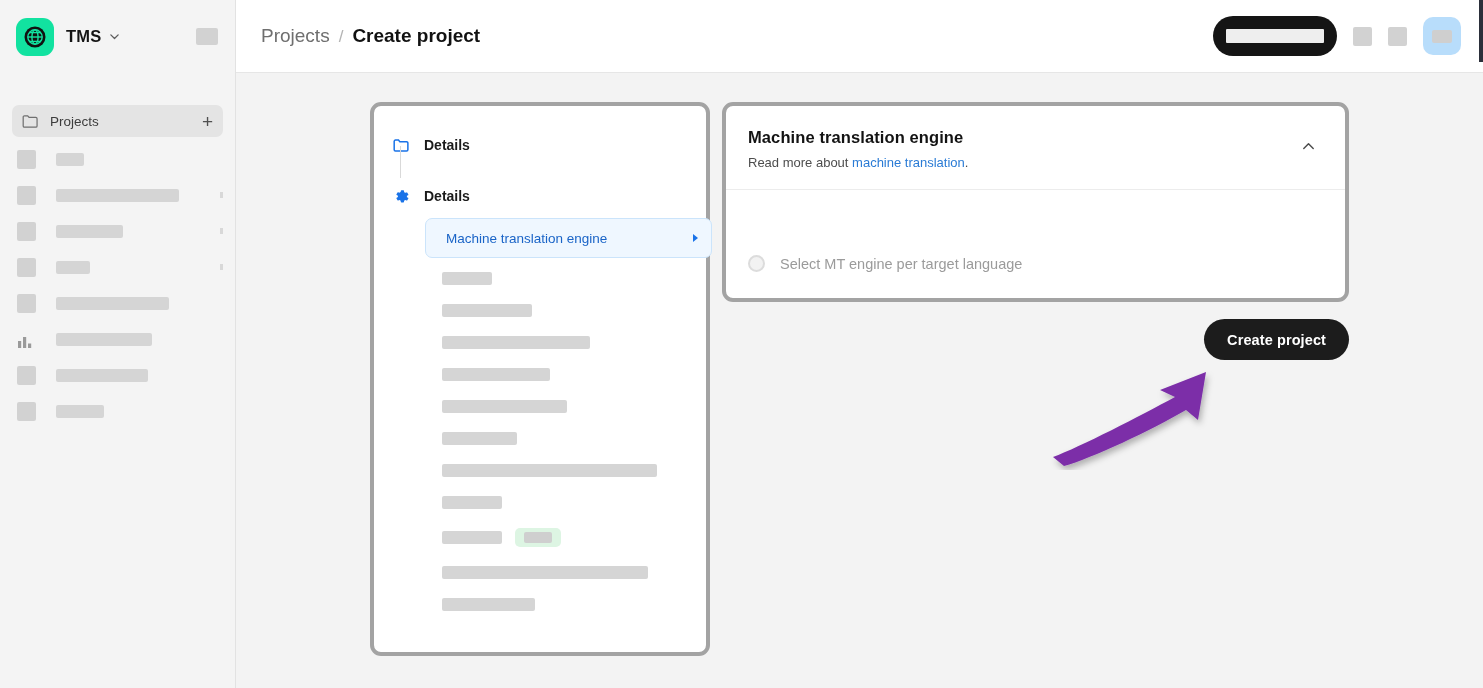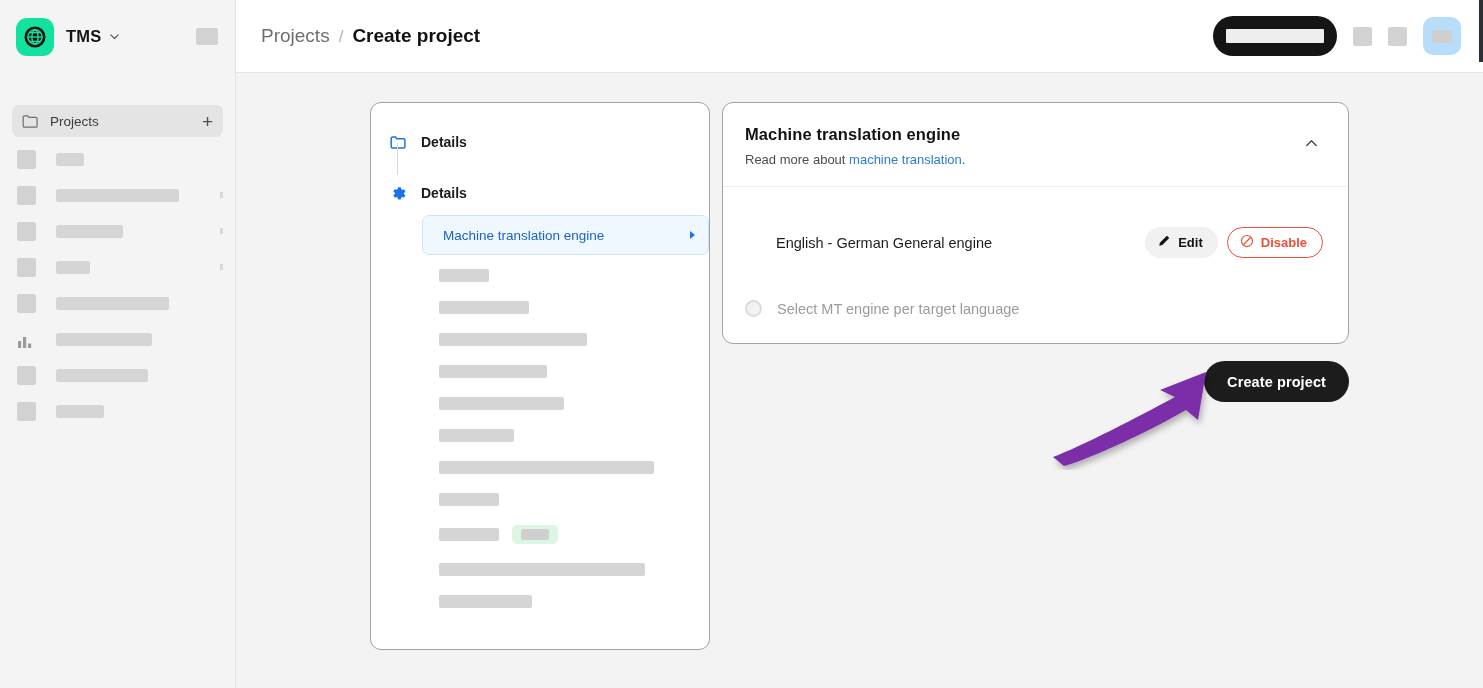--- a/index.html
+++ b/index.html
@@ -85,21 +85,21 @@
     width: 38px; height: 38px; border-radius: 10px; background: #b8ddfb;
     display: flex; align-items: center; justify-content: center;
   }
   .avatar .inner { width: 20px; height: 13px; background: #cfcfcf; border-radius: 2px; }
 
   .content { flex: 1; position: relative; padding: 29px 0 0 0; }
   .cards { display: flex; align-items: flex-start; padding-left: 134px; gap: 12px; }
 
   
   .card {
-    background: #ffffff; border: 1px solid #a3a3a3; border-radius: 11px;
+    background: #ffffff; border: 4px solid #a3a3a3; border-radius: 11px;
   }
   .steps-card { width: 340px; min-height: 532px; padding: 28px 18px 22px 18px; position: relative; }
   .step-row { display: flex; align-items: center; height: 22px; position: relative; }
   .step-ico { width: 18px; flex: 0 0 18px; display: flex; align-items: center; justify-content: center; }
   .step-label { font-size: 14px; font-weight: bold; color: #1b1b1b; margin-left: 14px; }
   .step-connector {
     position: absolute; left: 26px; top: 40px; width: 1px; height: 32px; background: #d9d9d9;
   }
   .step-gap { height: 29px; }
 
@@ -362,40 +362,20 @@
               </div>
               <span class="collapse-btn">
                 <svg width="17" height="17" viewBox="0 0 18 18">
                   <path d="M4 11 L9 6 L14 11" stroke="#4a4a4a" stroke-width="1.5" fill="none" stroke-linecap="round" stroke-linejoin="round"></path>
                 </svg>
               </span>
             </div>
 
             <div class="mt-body">
 
-              <div class="engine-row">
-                <span class="engine-name">English - German General engine</span>
-                <button class="btn-edit">
-                  <span>
-                    <svg width="14" height="14" viewBox="0 0 16 16">
-                      <path d="M11.3 1.9l2.8 2.8-8 8-3.5.7.7-3.5z" fill="#141414"></path>
-                    </svg>
-                  </span>
-                  <span>Edit</span>
-                </button>
-                <button class="btn-disable">
-                  <span>
-                    <svg width="14" height="14" viewBox="0 0 16 16">
-                      <circle cx="8" cy="8" r="6.3" fill="none" stroke="#e8503a" stroke-width="1.4"></circle>
-                      <line x1="3.7" y1="12.3" x2="12.3" y2="3.7" stroke="#e8503a" stroke-width="1.4"></line>
-                    </svg>
-                  </span>
-                  <span>Disable</span>
-                </button>
-              </div>
 
               <div class="radio-row second">
                 <span class="radio off"></span>
                 <span class="radio-label muted">Select MT engine per target language</span>
               </div>
             </div>
           </section>
 
           <div class="create-wrap">
             <button class="btn-create">Create project</button>

